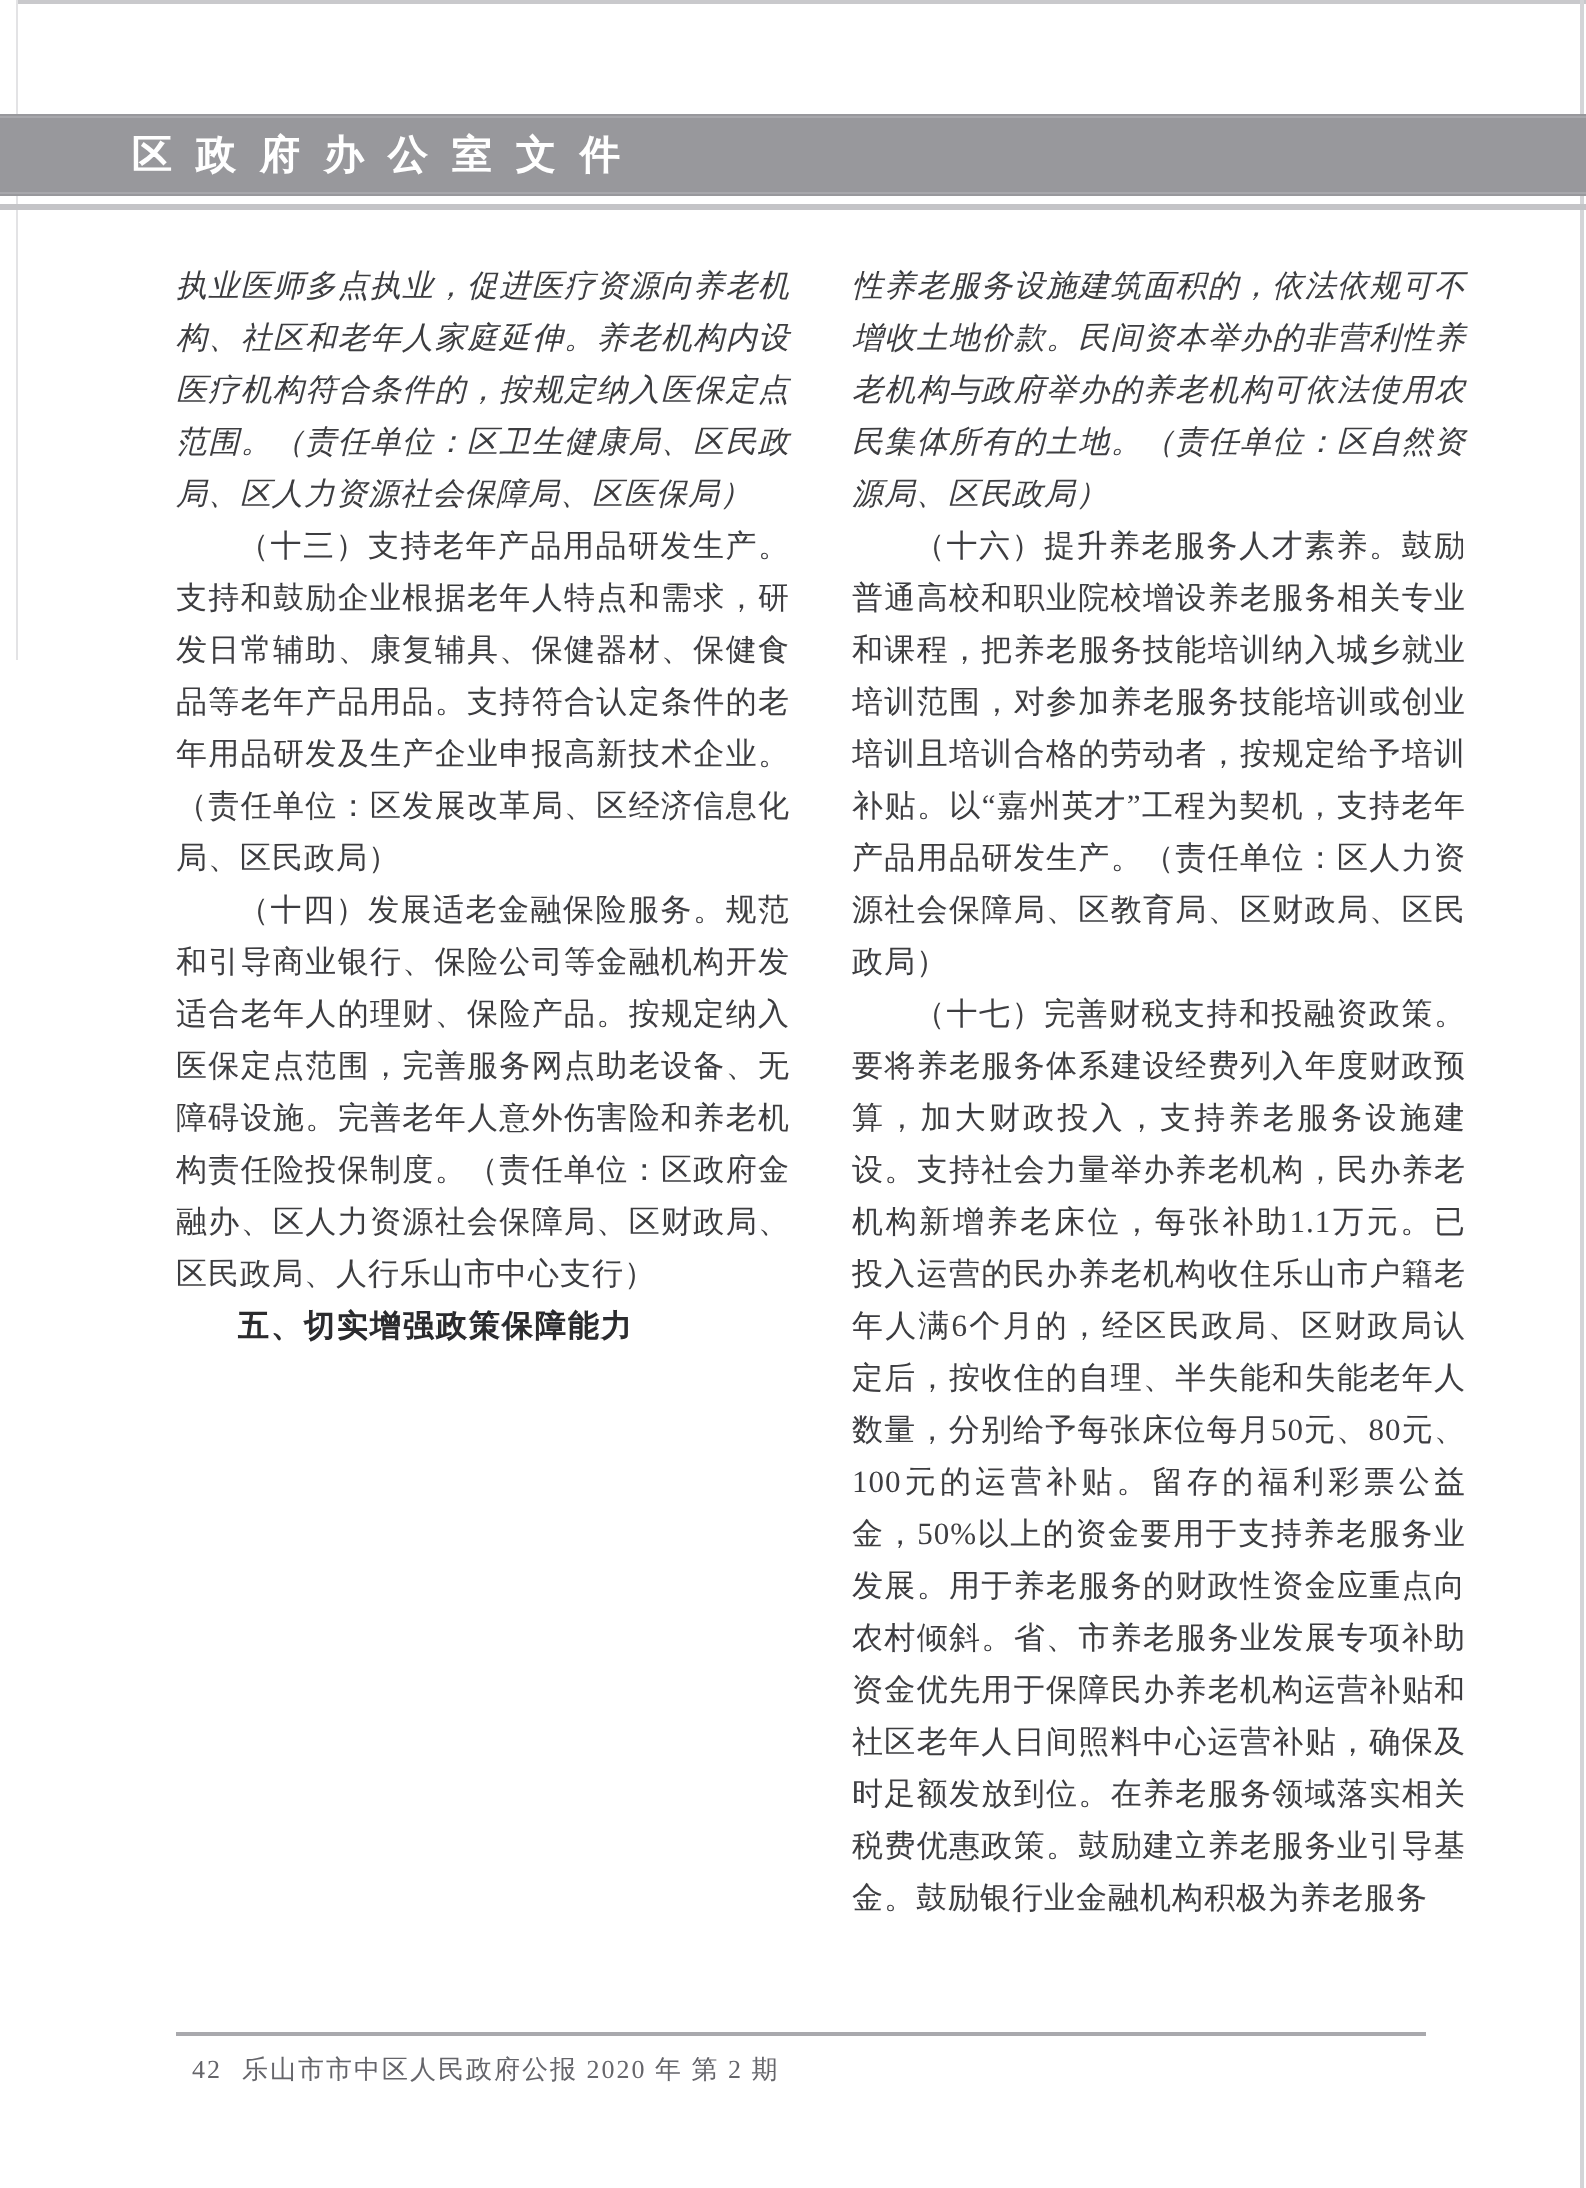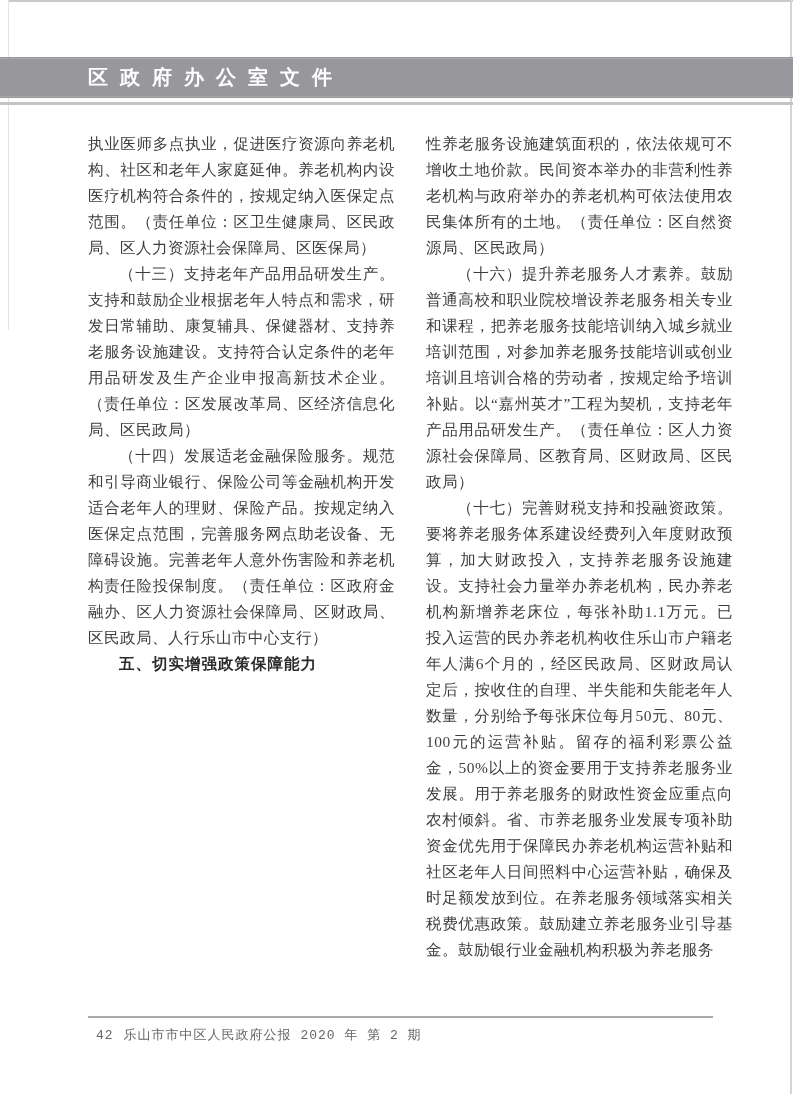--- a/index.html
+++ b/index.html
@@ -26,51 +26,51 @@
   .header-band .band-inner{
     border-top:1px solid #a8a8ac;border-bottom:1px solid #a8a8ac;
     width:100%;height:37px;display:flex;align-items:center;
   }
   .header-title{
     color:#ffffff;
     font-family:"Liberation Sans", sans-serif;
     font-weight:bold;
     font-size:20px;
     letter-spacing:12px;
-    padding-left:88px;
+    padding-left:66px;
     white-space:nowrap;
   }
   .header-subline{position:absolute;left:0;top:102px;width:793px;height:3px;background:#c4c4c7;}
 
   
   .column{
     position:absolute;top:131px;width:307px;
     font-size:15.5px;line-height:26px;
     color:#3d3d40;
     text-align:justify;
     letter-spacing:0.5px;
   }
   .column-left{left:88px;}
   .column-right{left:426px;}
   .column p{margin:0;padding:0;}
   .para-indent{text-indent:2em;}
-  .para-cont{text-indent:0;}
+  .para-cont{text-indent:0;font-style:italic;}
   .section-heading{
     font-family:Liberation Sans, sans-serif;
     font-weight:bold;
     color:#2b2b2e;
     text-indent:2em;
     letter-spacing:1px;
   }
 
   
   .footer-rule{position:absolute;left:88px;top:1016px;width:625px;height:2px;background:#a9a9ad;}
   .footer{
     position:absolute;left:96px;top:1026px;
-    font-family:Liberation Mono, monospace;
+    font-family:Liberation Serif, serif;
     font-size:13px;color:#65656a;letter-spacing:1px;
     display:flex;gap:10px;align-items:baseline;
   }
 </style>
 </head>
 <body>
 
 <div class="page">
 
   <div class="scan-top-line"></div>
@@ -79,21 +79,21 @@
 
   <div class="header-band">
     <div class="band-inner">
       <span class="header-title">区政府办公室文件</span>
     </div>
   </div>
   <div class="header-subline"></div>
 
   <div class="column column-left">
     <p class="para-cont">执业医师多点执业，促进医疗资源向养老机构、社区和老年人家庭延伸。养老机构内设医疗机构符合条件的，按规定纳入医保定点范围。（责任单位：区卫生健康局、区民政局、区人力资源社会保障局、区医保局）</p>
-    <p class="para-indent">（十三）支持老年产品用品研发生产。支持和鼓励企业根据老年人特点和需求，研发日常辅助、康复辅具、保健器材、支持养老服务设施建设。支持符合认定条件的老年用品研发及生产企业申报高新技术企业。（责任单位：区发展改革局、区经济信息化局、区民政局）</p>
+    <p class="para-indent">（十三）支持老年产品用品研发生产。支持和鼓励企业根据老年人特点和需求，研发日常辅助、康复辅具、保健器材、保健食品等老年产品用品。支持符合认定条件的老年用品研发及生产企业申报高新技术企业。（责任单位：区发展改革局、区经济信息化局、区民政局）</p>
     <p class="para-indent">（十四）发展适老金融保险服务。规范和引导商业银行、保险公司等金融机构开发适合老年人的理财、保险产品。按规定纳入医保定点范围，完善服务网点助老设备、无障碍设施。完善老年人意外伤害险和养老机构责任险投保制度。（责任单位：区政府金融办、区人力资源社会保障局、区财政局、区民政局、人行乐山市中心支行）</p>
     <p class="section-heading">五、切实增强政策保障能力</p>
   </div>
 
   <div class="column column-right">
     <p class="para-cont">性养老服务设施建筑面积的，依法依规可不增收土地价款。民间资本举办的非营利性养老机构与政府举办的养老机构可依法使用农民集体所有的土地。（责任单位：区自然资源局、区民政局）</p>
     <p class="para-indent">（十六）提升养老服务人才素养。鼓励普通高校和职业院校增设养老服务相关专业和课程，把养老服务技能培训纳入城乡就业培训范围，对参加养老服务技能培训或创业培训且培训合格的劳动者，按规定给予培训补贴。以“嘉州英才”工程为契机，支持老年产品用品研发生产。（责任单位：区人力资源社会保障局、区教育局、区财政局、区民政局）</p>
     <p class="para-indent">（十七）完善财税支持和投融资政策。要将养老服务体系建设经费列入年度财政预算，加大财政投入，支持养老服务设施建设。支持社会力量举办养老机构，民办养老机构新增养老床位，每张补助1.1万元。已投入运营的民办养老机构收住乐山市户籍老年人满6个月的，经区民政局、区财政局认定后，按收住的自理、半失能和失能老年人数量，分别给予每张床位每月50元、80元、100元的运营补贴。留存的福利彩票公益金，50%以上的资金要用于支持养老服务业发展。用于养老服务的财政性资金应重点向农村倾斜。省、市养老服务业发展专项补助资金优先用于保障民办养老机构运营补贴和社区老年人日间照料中心运营补贴，确保及时足额发放到位。在养老服务领域落实相关税费优惠政策。鼓励建立养老服务业引导基金。鼓励银行业金融机构积极为养老服务</p>
   </div>
 

